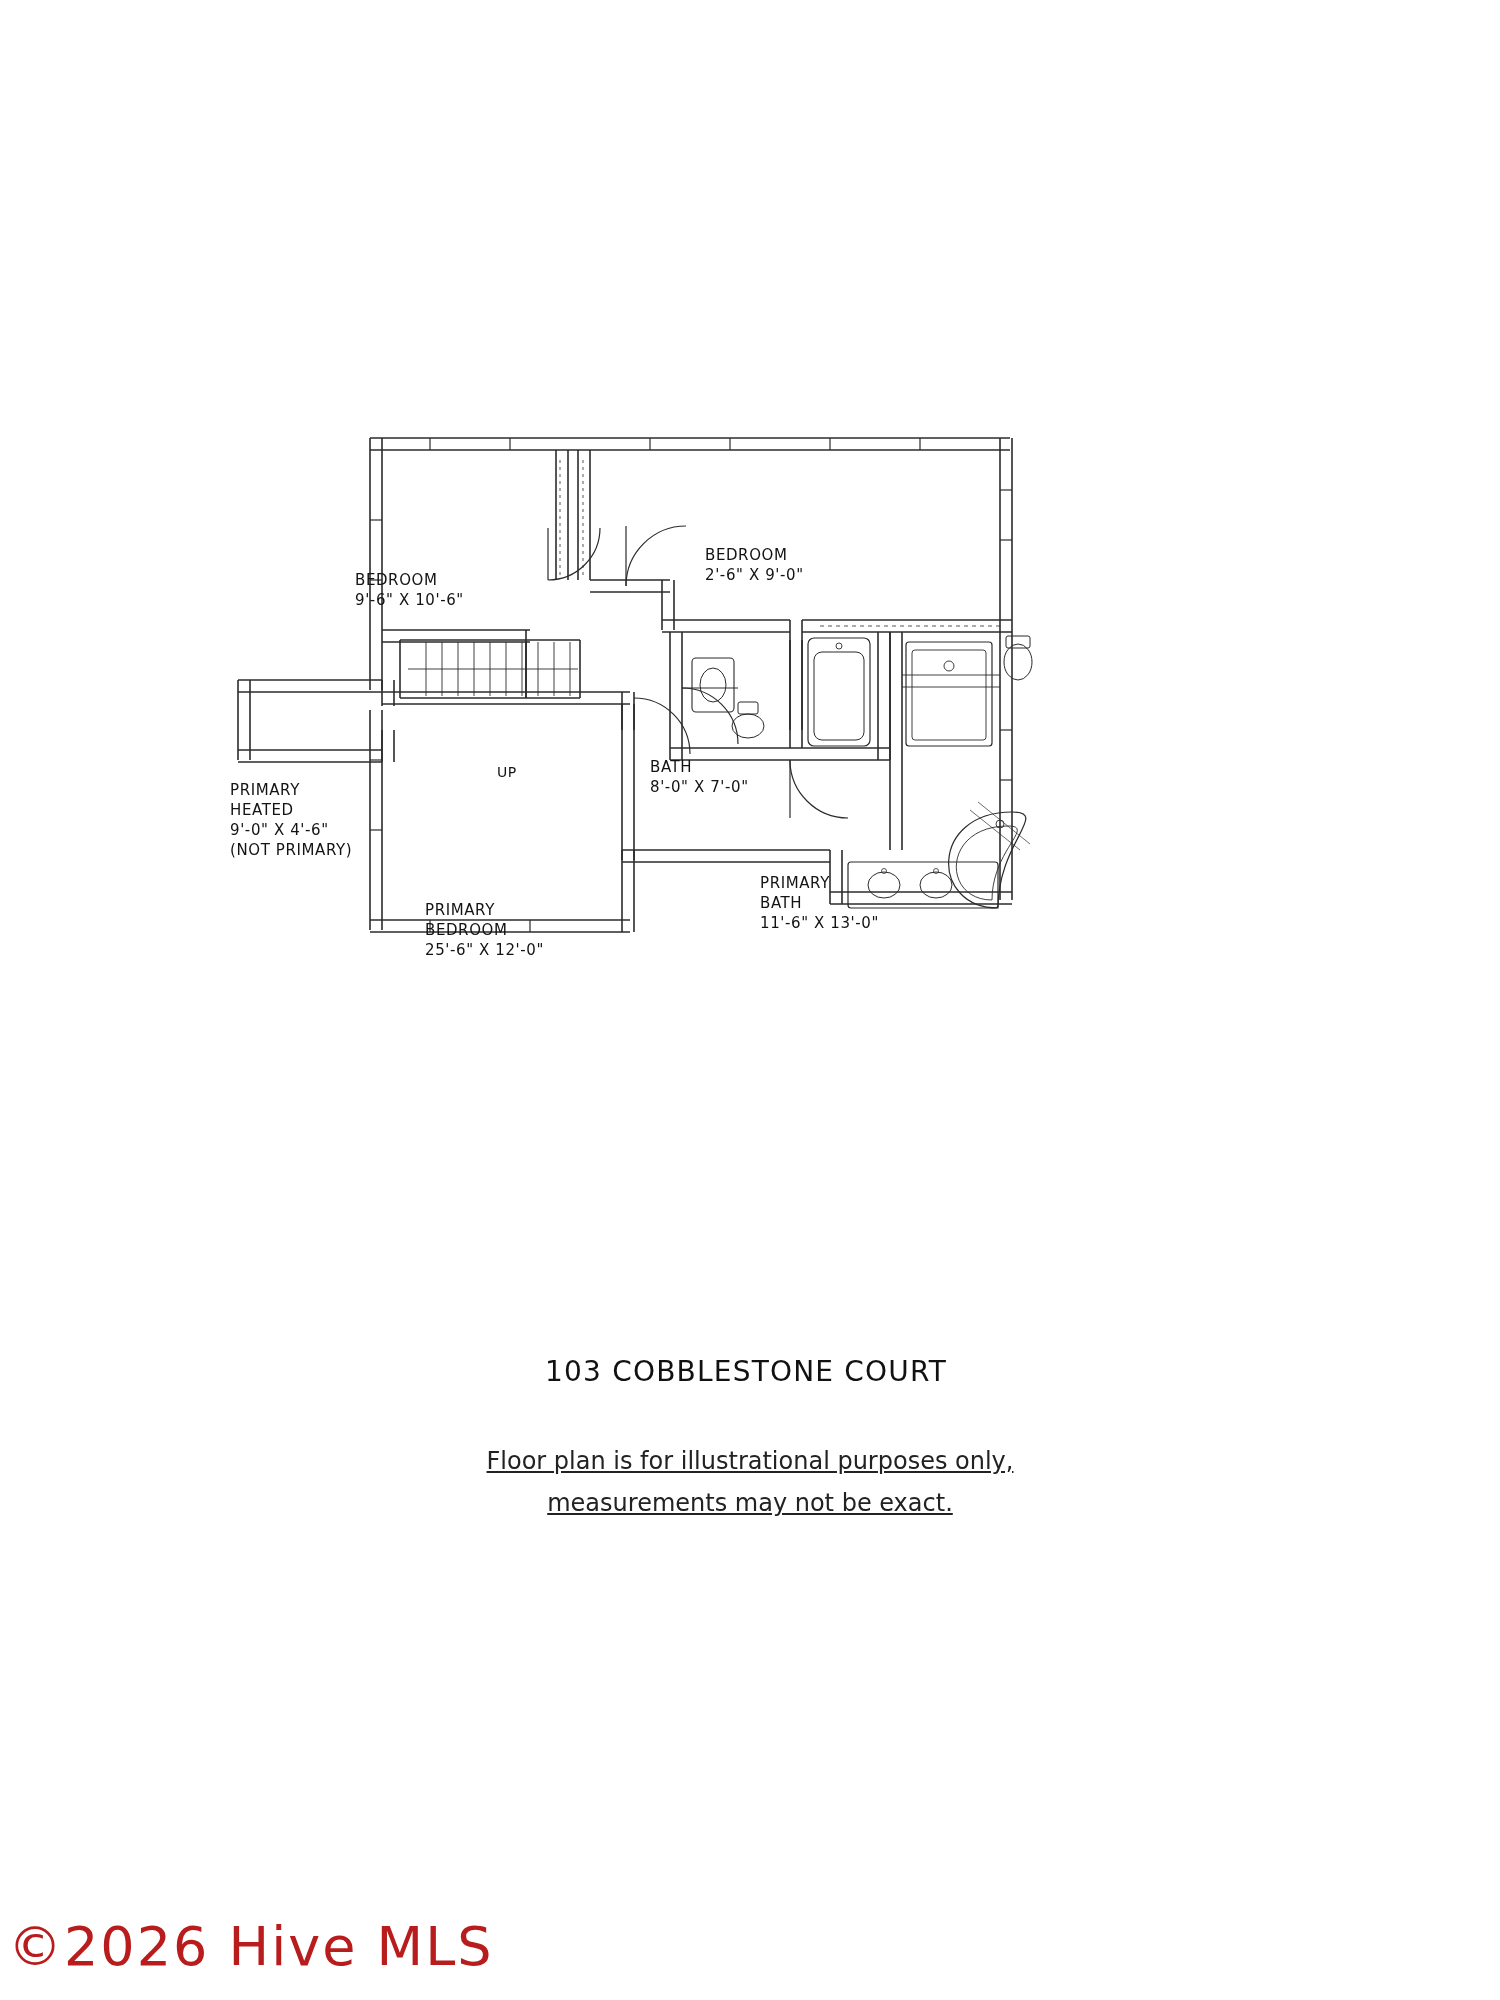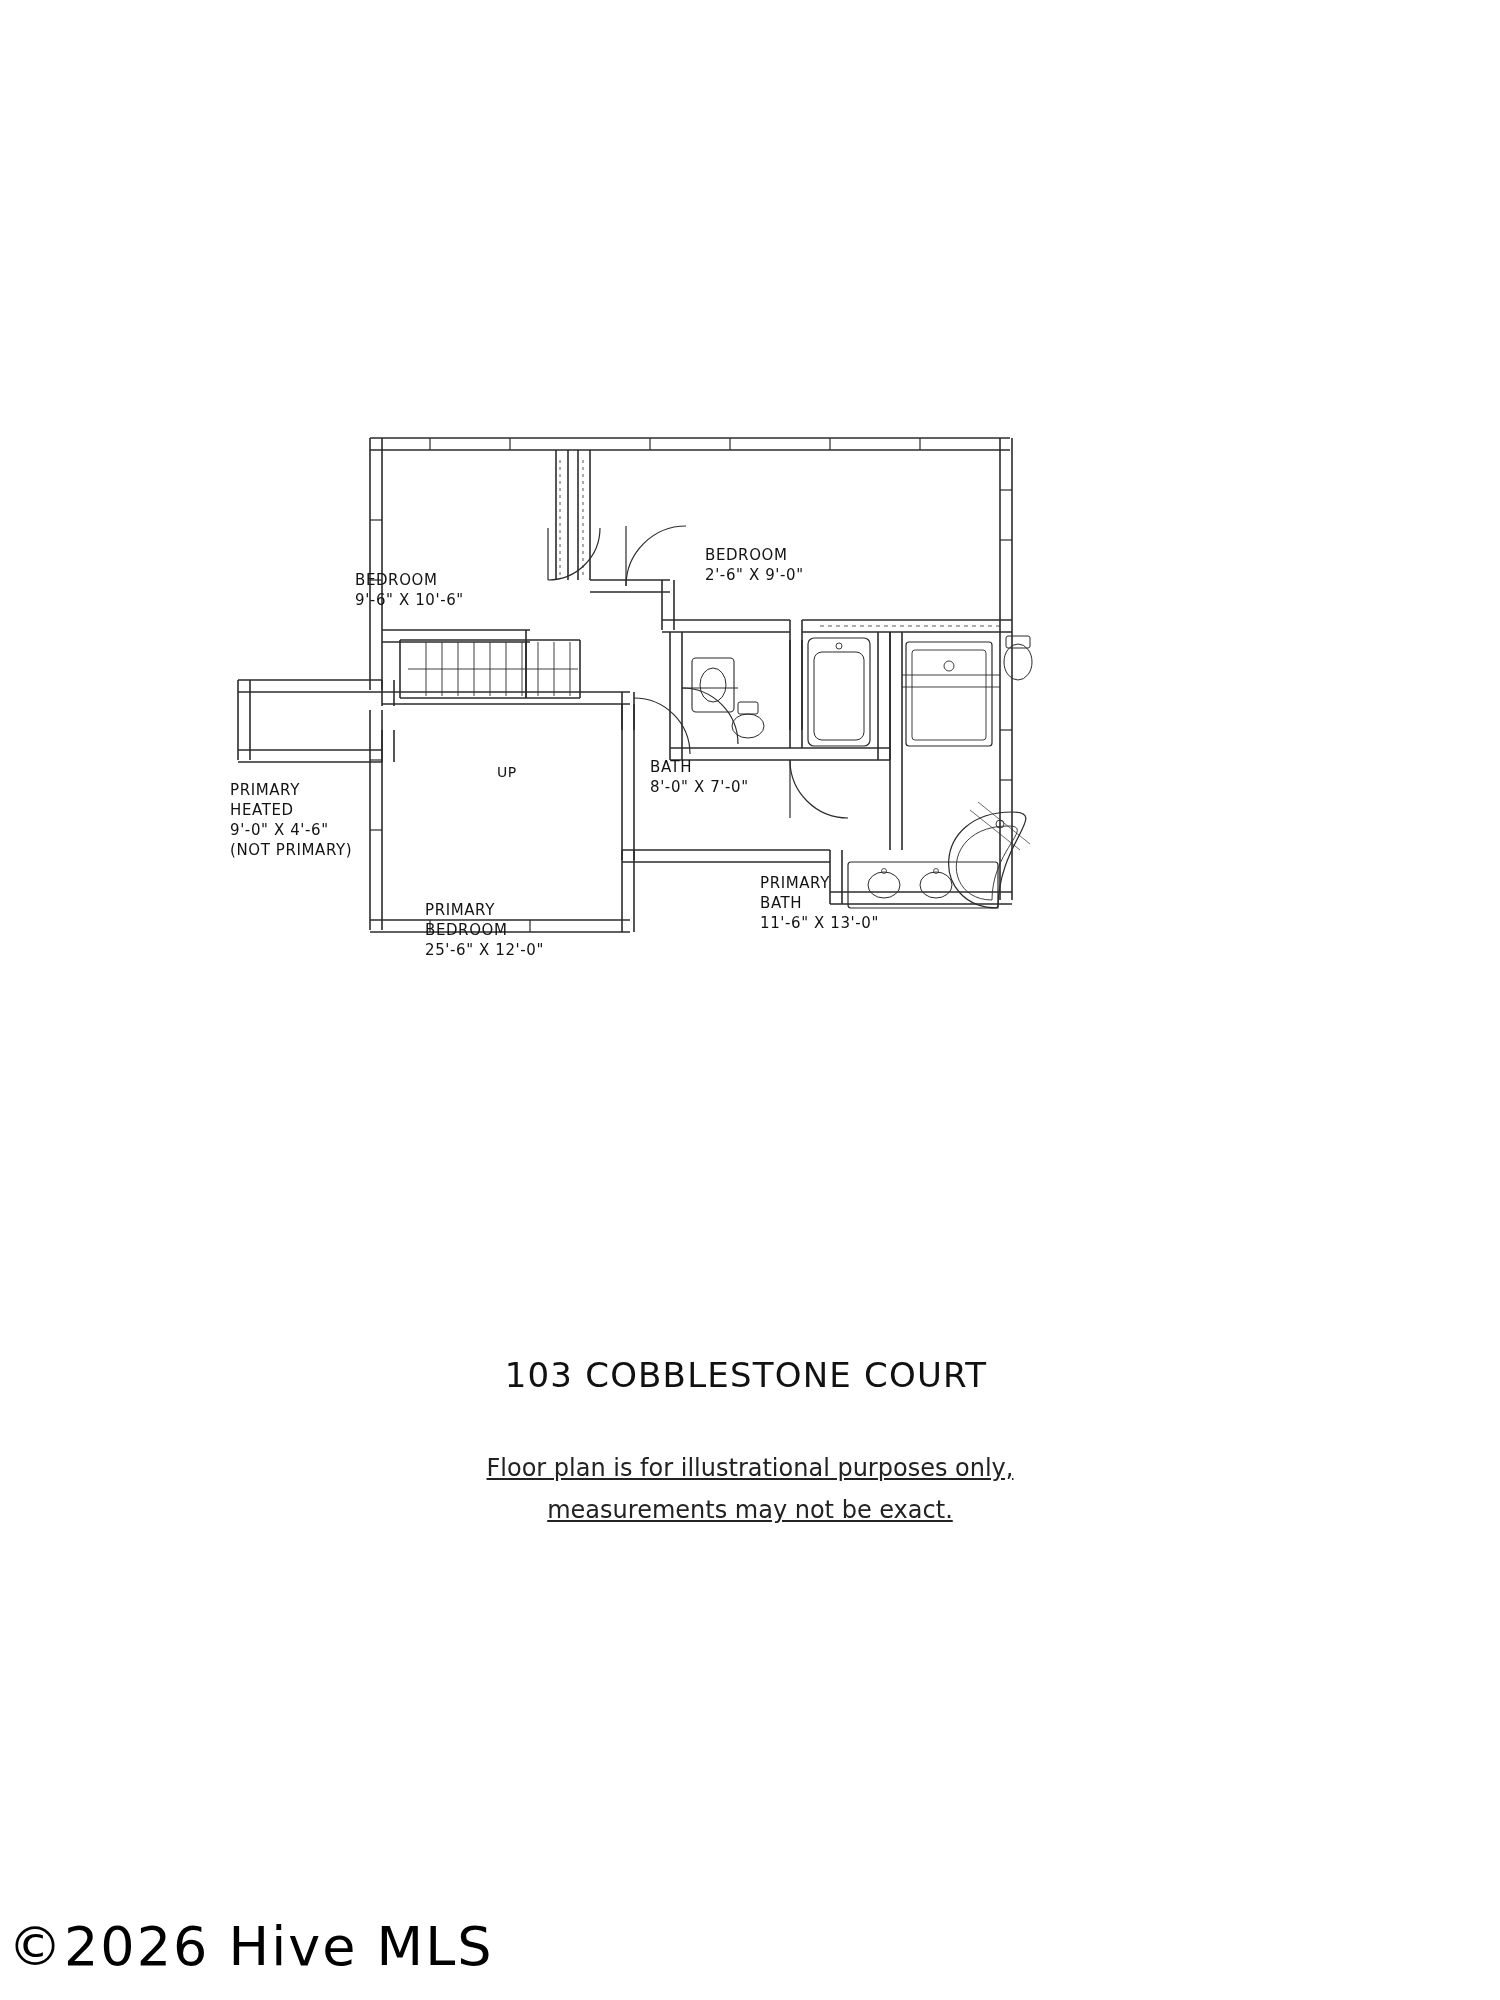--- a/index.html
+++ b/index.html
@@ -48,40 +48,40 @@
     color: #131313;
   }
   #title-block {
     position: absolute;
     left: 0;
     top: 1355px;
     width: 1500px;
     text-align: center;
   }
   #plan-title {
-    font-size: 34px;
+    font-size: 28px;
     letter-spacing: 1.2px;
     color: #111;
     margin: 0 8px 52px 0;
     font-family: "DejaVu Sans", sans-serif;
   }
   .disclaimer-line {
     font-size: 24px;
     line-height: 42px;
     color: #222;
     font-family: "DejaVu Sans", sans-serif;
     text-decoration: underline;
   }
   #watermark {
     position: absolute;
     left: 8px;
     bottom: 22px;
     font-size: 54px;
     letter-spacing: 2px;
-    color: #000000;
+    color: #b91c1c;
     font-family: "DejaVu Sans", sans-serif;
     user-select: none;
   }
 </style>
 </head>
 <body>
 
 <div id="plan-wrap">
 
   <svg class="floorplan" viewBox="0 0 1040 660">

